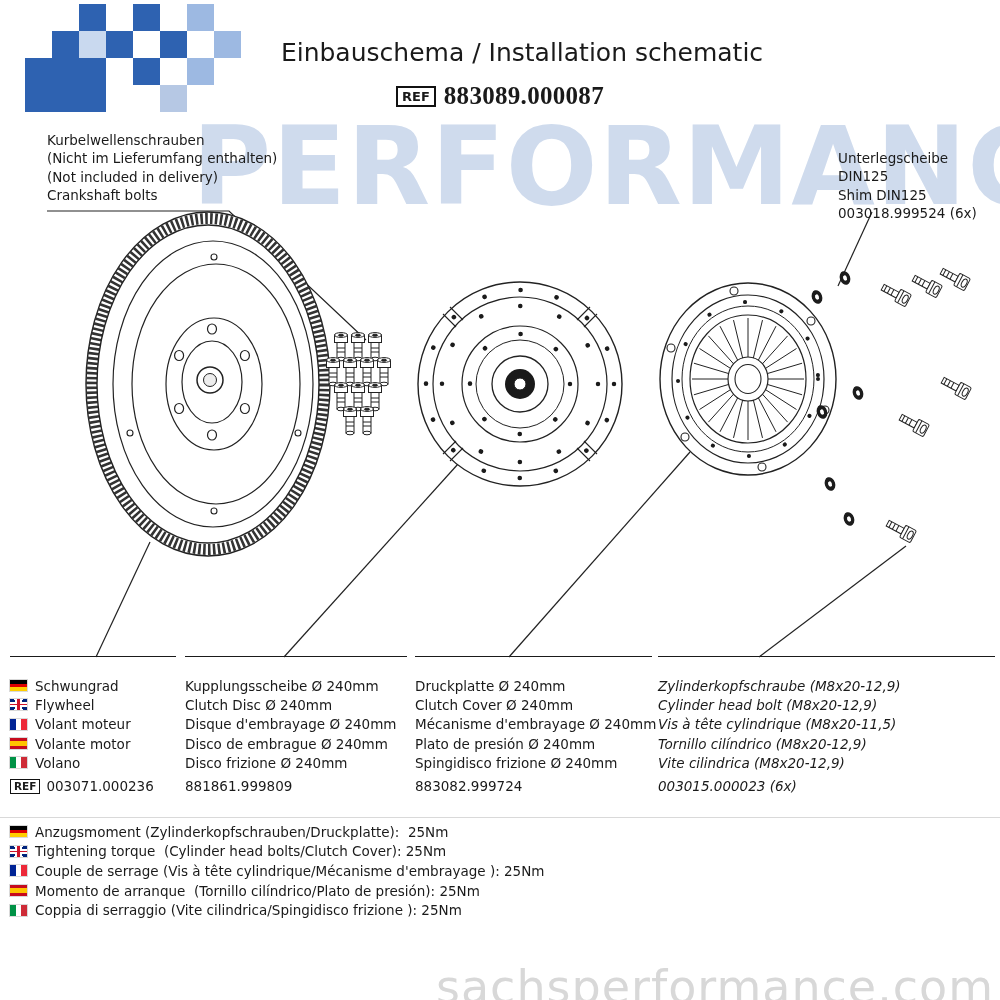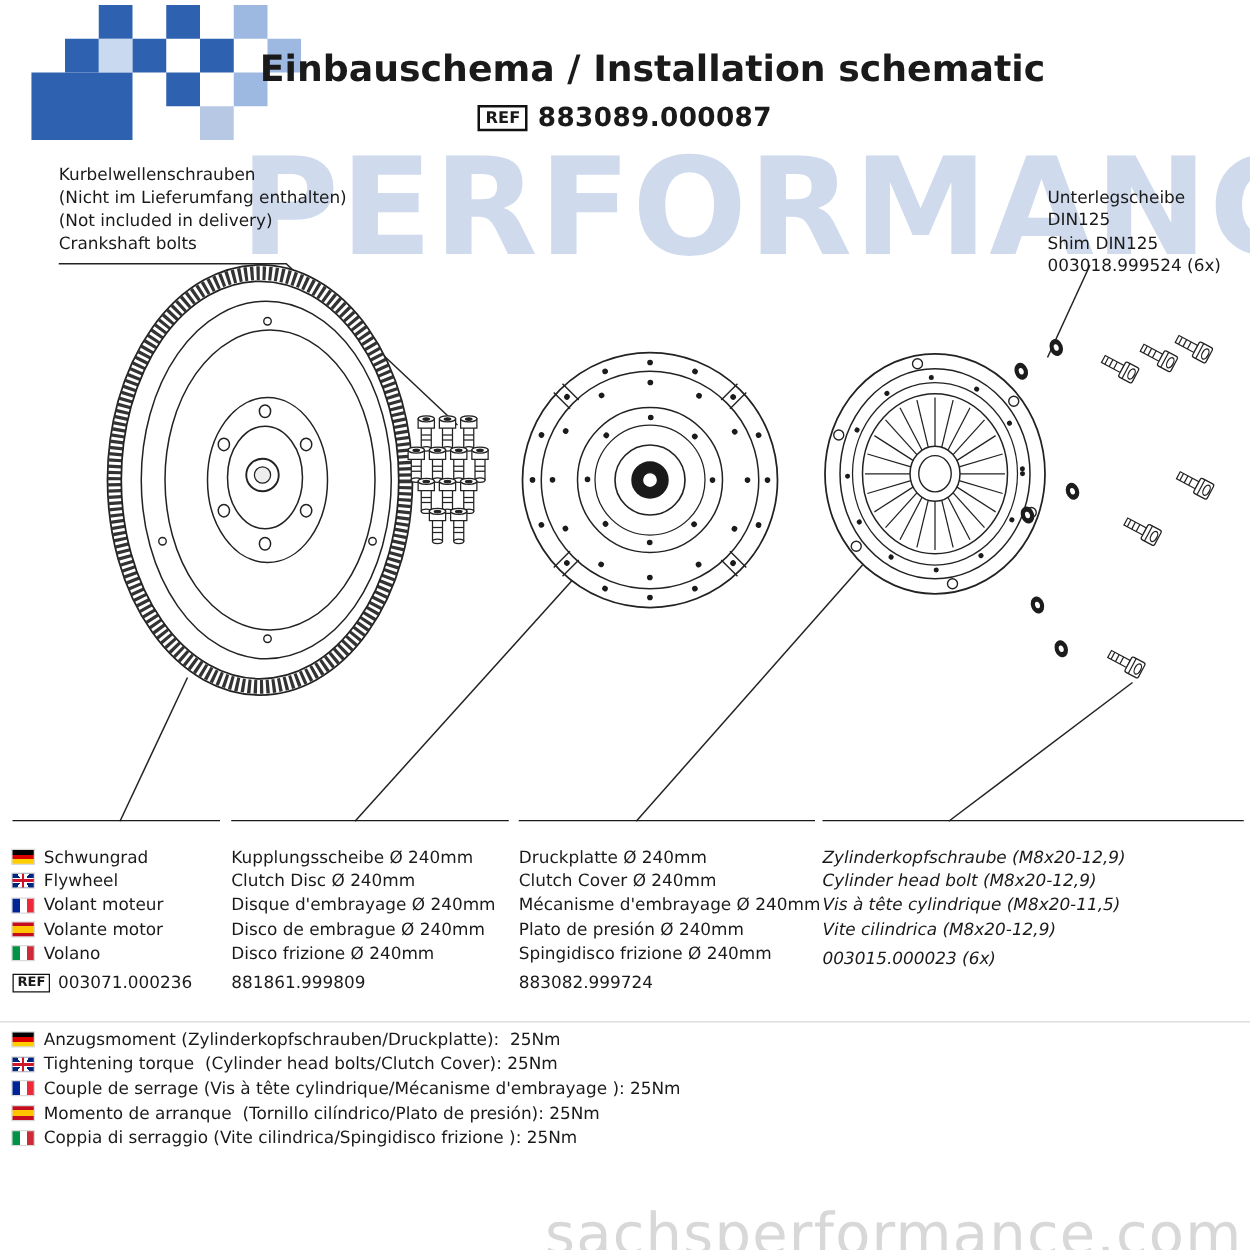--- a/index.html
+++ b/index.html
@@ -4,27 +4,27 @@
 <style>
   html,body{margin:0;padding:0;background:#fff;}
   .page{position:relative;width:1000px;height:1000px;background:#fff;overflow:hidden;
         font-family:"DejaVu Sans","Liberation Sans",sans-serif;color:#1a1a1a;}
   
   .wm-bg{position:absolute;top:104px;left:192px;font-size:108px;font-weight:bold;
          color:#cfdbed;white-space:nowrap;z-index:0;letter-spacing:1px;}
   .wm-bottom{position:absolute;right:6px;bottom:-14px;font-size:46px;color:#d8d8d8;
          white-space:nowrap;z-index:0;letter-spacing:1px;}
   
-  .title{position:absolute;top:38px;left:0;right:0;text-align:center;font-size:29px;
-         font-weight:bold;z-index:3;margin-left:44px;}
+  .title{position:absolute;top:38px;left:0;right:0;text-align:center;font-size:25px;
+         font-weight:normal;z-index:3;margin-left:44px;}
   .header-ref{position:absolute;top:82px;left:0;right:0;display:flex;justify-content:center;
          align-items:center;z-index:3;}
   .ref-badge-lg{display:inline-block;border:2px solid #111;font-size:13px;font-weight:bold;
          padding:1px 4px;margin-right:8px;line-height:15px;}
-  .ref-number-lg{font-size:21px;font-weight:bold;letter-spacing:0.3px;}
+  .ref-number-lg{font-size:25px;font-weight:bold;letter-spacing:0.3px;font-family:Liberation Serif, serif;}
   
   .logo{position:absolute;left:25px;top:4px;z-index:2;}
   
   .callout{position:absolute;z-index:3;font-size:13.5px;line-height:18.4px;}
   .callout-tl{left:47px;top:131px;}
   .callout-tr{left:838px;top:149px;}
   .callout span{display:block;}
   
   .diagram{position:absolute;left:0;top:200px;z-index:2;}
   
@@ -337,20 +337,23 @@
     <div class="col-line">
         <span>Zylinderkopfschraube (M8x20-12,9)</span>
       </div>
     <div class="col-line">
         <span>Cylinder head bolt (M8x20-12,9)</span>
       </div>
     <div class="col-line">
         <span>Vis à tête cylindrique (M8x20-11,5)</span>
       </div>
     <div class="col-line">
+        <span>Tornillo cilíndrico (M8x20-12,9)</span>
+      </div>
+    <div class="col-line">
         <span>Vite cilindrica (M8x20-12,9)</span>
       </div>
     <div class="col-ref">
         <span>003015.000023 (6x)</span>
       </div>
   </div>
 
   <div class="divider"></div>
   <div class="torque">
     <div class="torque-row">

